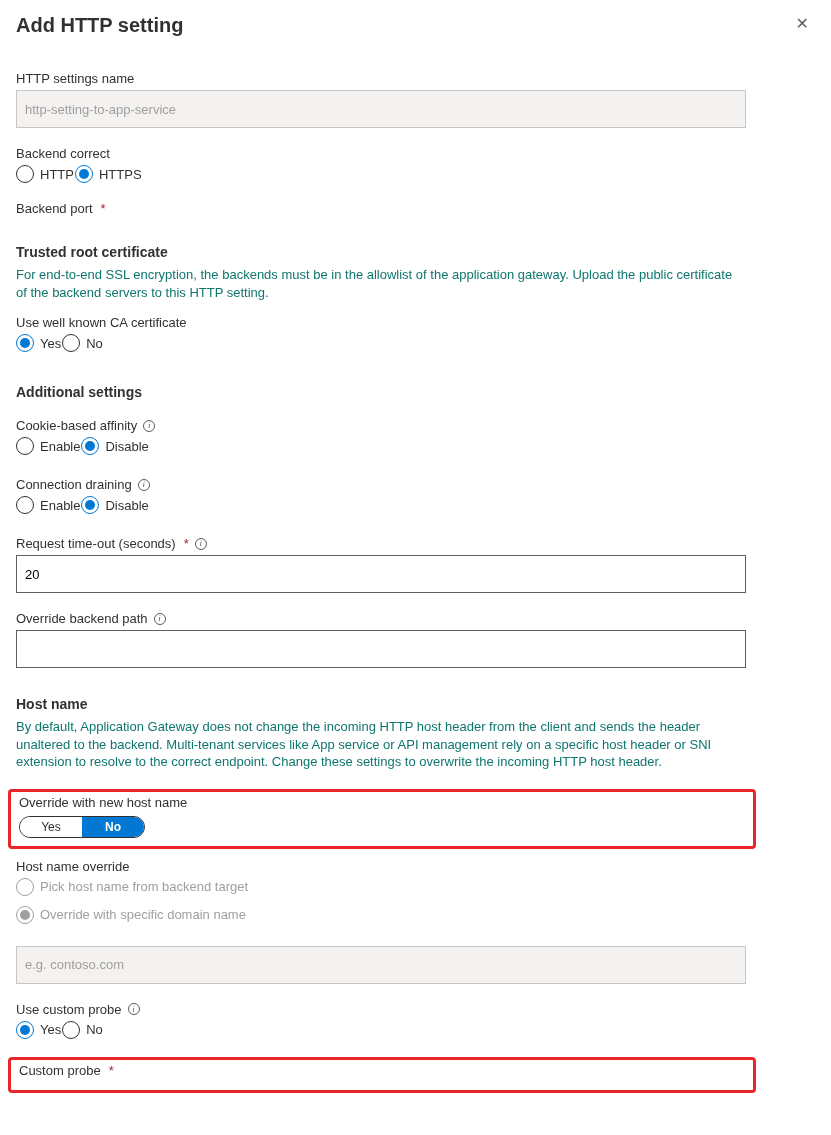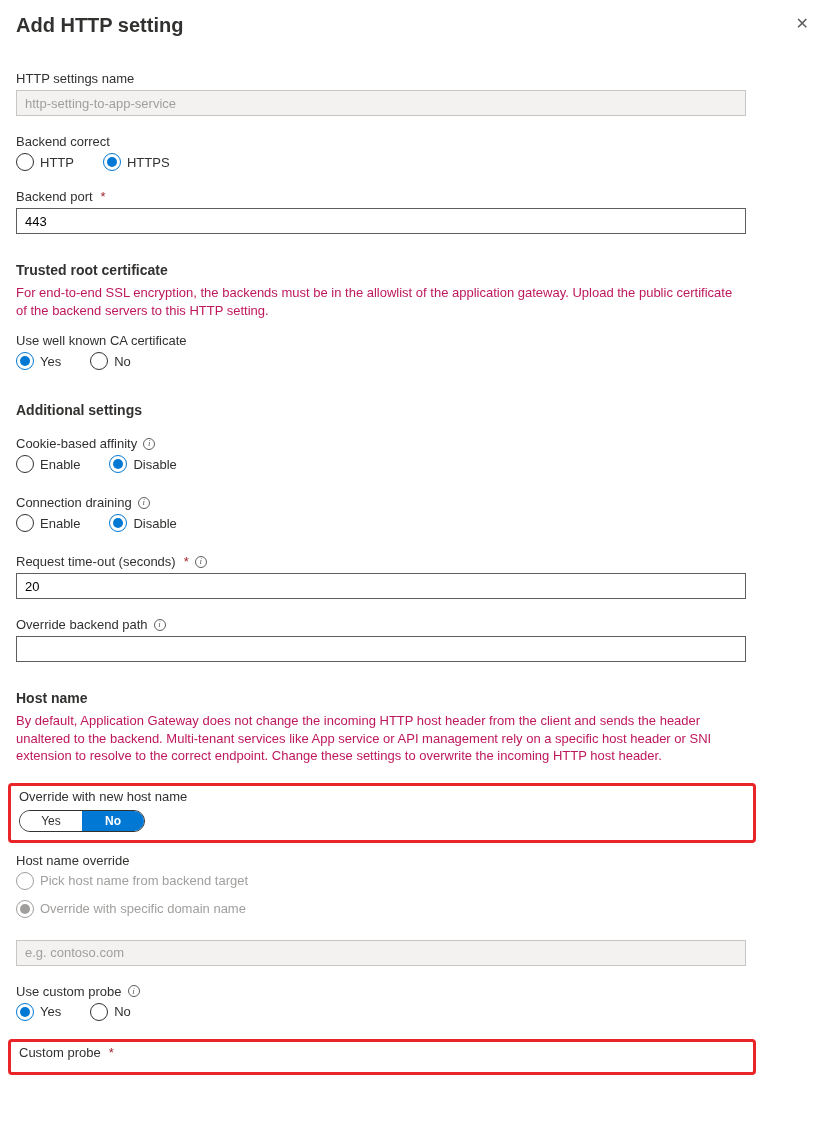--- a/index.html
+++ b/index.html
@@ -10,28 +10,28 @@
     background: #fff;
     width: 831px;
     padding: 14px 16px 24px 16px;
   }
   .header-row { display: flex; justify-content: space-between; align-items: flex-start; margin-bottom: 34px; }
   .title { font-size: 20px; font-weight: 600; }
   .close-x { font-size: 16px; color: #605e5c; cursor: pointer; line-height: 1; padding: 2px 6px; }
   .field-label { font-size: 13px; color: #323130; margin-bottom: 4px; display: flex; align-items: center; gap: 6px; }
   .field-label .req { color: #a4262c; margin-left: 2px; }
   .section-heading { font-weight: 600; font-size: 14px; margin-bottom: 6px; }
-  .help-text { font-size: 13px; color: #be185d; line-height: 1.35; margin-bottom: 14px; max-width: 730px; }
+  .help-text { font-size: 13px; color: #0f766e; line-height: 1.35; margin-bottom: 14px; max-width: 730px; }
   .block { margin-bottom: 18px; }
   .block-tight { margin-bottom: 14px; }
   input[type="text"].text-input {
     width: 730px;
     height: 24px;
     border: 1px solid #605e5c;
-    padding: 12px 8px;
+    padding: 18px 8px;
     font-size: 13px;
     background: #fff;
     font-family: inherit;
   }
   input[type="text"].text-input.disabled-look {
     background: #f3f2f1;
     border-color: #c8c6c4;
     color: #a19f9d;
   }
   input[type="text"].text-input::placeholder { color: #a19f9d; }
@@ -42,21 +42,21 @@
     display: flex;
     align-items: center;
     justify-content: space-between;
     padding: 0 8px;
     font-size: 13px;
     cursor: pointer;
     background: #fff;
   }
   .chevron { width: 0; height: 0; border-left: 5px solid transparent; border-right: 5px solid transparent; border-top: 5px solid #605e5c; }
   
-  .radio-row { display: flex; align-items: center; gap: 29px; }
+  .radio-row { display: flex; align-items: center; gap: 1px; }
   .radio { display: inline-flex; align-items: center; gap: 6px; cursor: pointer; font-size: 13px; }
   .radio .circle {
     width: 18px; height: 18px; border: 1px solid #323130; border-radius: 50%;
     display: inline-flex; align-items: center; justify-content: center; background: #fff;
   }
   .radio.selected .circle { border-color: #0078d4; }
   .radio.selected .circle::after { content: ""; width: 10px; height: 10px; background: #0078d4; border-radius: 50%; }
   .radio.disabled { color: #a19f9d; cursor: default; }
   .radio.disabled .circle { border-color: #a19f9d; }
   .radio.disabled.selected .circle::after { background: #a19f9d; }
@@ -114,21 +114,20 @@
       <span>HTTPS</span>
     </span>
   </div>
 </div>
 
 <div class="block">
   <div class="field-label">
     <span>Backend port</span>
       <span class="req">*</span>
   </div>
-  <input type="text" class="text-input" value="443" style="">
 </div>
 
 <div class="block" style="margin-top:28px;">
   <div class="section-heading">Trusted root certificate</div>
   <div class="help-text">For end-to-end SSL encryption, the backends must be in the allowlist of the application gateway. Upload the public certificate of the backend servers to this HTTP setting.</div>
   <div class="field-label">Use well known CA certificate</div>
   <div class="radio-row">
     <span class="radio selected">
       <span class="circle"></span>
       <span>Yes</span>

